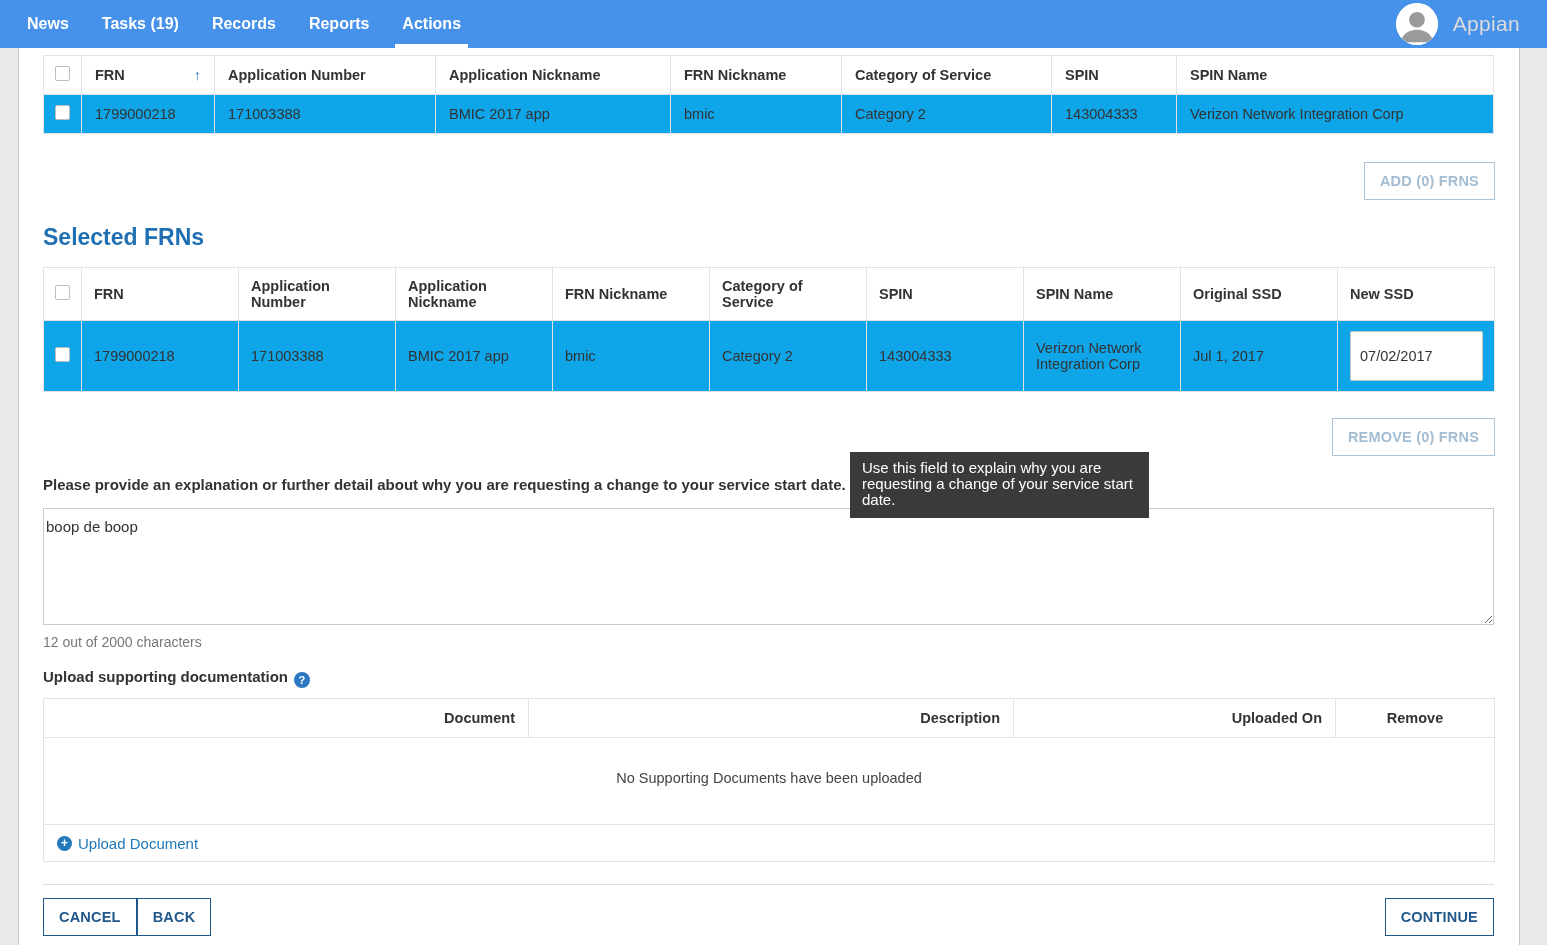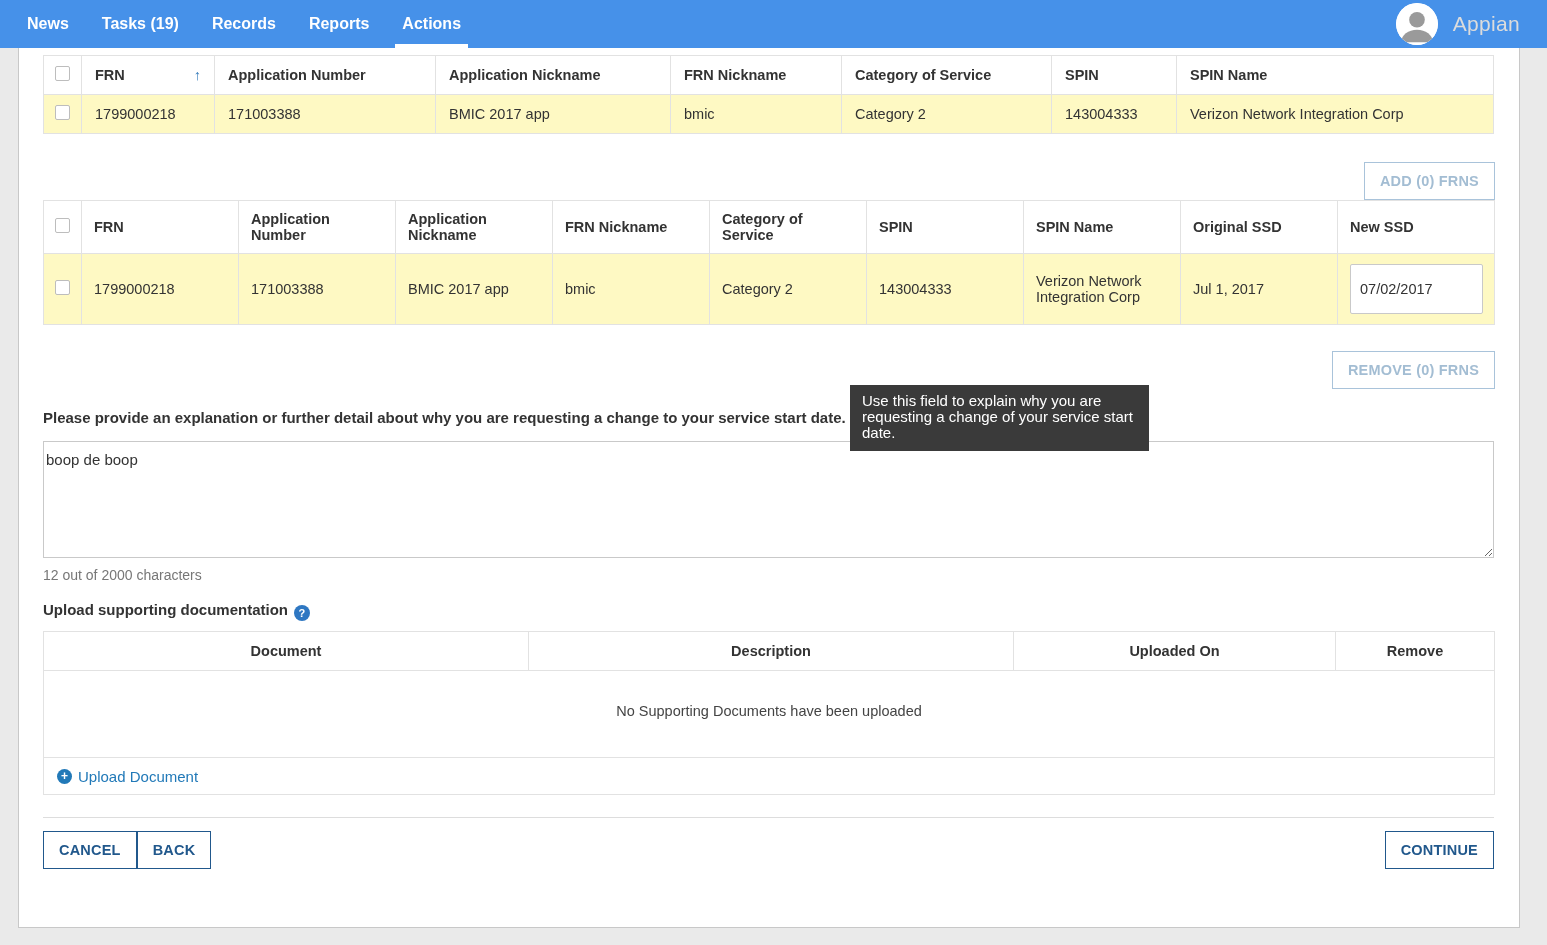--- a/index.html
+++ b/index.html
@@ -36,21 +36,21 @@
     padding:7px 24px 40px 24px;
   }
 
   
   table.grid { border-collapse:collapse; width:1451px; font-size:14.5px; table-layout:fixed; }
   table.grid th, table.grid td {
     border:1px solid #e2e2e2; text-align:left; vertical-align:middle;
     padding:10px 13px; overflow:hidden;
   }
   table.grid thead th { font-weight:600; background:#fff; color:#333; }
-  table.grid tbody tr { background:#fef9c3; }
+  table.grid tbody tr { background:#0ea5e9; }
   .cb-cell { width:38px; padding:10px 11px !important; }
   .checkbox {
     display:inline-block; width:15px; height:15px;
     border:1px solid #bdbdbd; border-radius:2px; background:#fff; cursor:pointer;
   }
   .sort-arrow { color:#2e77b8; font-weight:700; float:right; }
 
   .th-flex { display:flex; justify-content:space-between; align-items:center; }
 
   
@@ -92,21 +92,21 @@
   textarea.expl {
     display:block; width:1451px; height:117px; margin-top:12px;
     border:1px solid #c9c9c9; padding:9px 2px; resize:both;
     font:15px "Liberation Sans","DejaVu Sans",sans-serif; color:#333;
   }
   .char-count { color:#777; font-size:14px; margin-top:9px; }
 
   
   .upload-label { font-weight:700; font-size:15px; margin-top:18px; }
   table.docs { border-collapse:collapse; width:1451px; font-size:14.5px; margin-top:10px; table-layout:fixed; }
-  table.docs th { border:1px solid #e2e2e2; font-weight:600; text-align:center; padding:11px 13px; }
+  table.docs th { border:1px solid #e2e2e2; font-weight:600; text-align:right; padding:11px 13px; }
   .doc-col{width:485px}.desc-col{width:485px}.up-col{width:322px}
   .rm-col{width:159px; text-align:center !important;}
   .docs-empty td {
     border-left:1px solid #e2e2e2; border-right:1px solid #e2e2e2;
     text-align:center; padding:32px 0 38px; color:#444;
   }
   .upload-row td { border:1px solid #e2e2e2; padding:9px 13px; }
   .upload-link { color:#2179b8; font-size:15px; cursor:pointer; display:inline-flex; align-items:center; gap:6px; }
   .plus-icon {
     display:inline-block; width:15px; height:15px; border-radius:50%;
@@ -174,20 +174,21 @@
         <td>143004333</td>
         <td>Verizon Network Integration Corp</td>
       </tr>
     </tbody>
   </table>
 
   <div class="btn-row">
     <button class="btn disabled">ADD (0) FRNS</button>
   </div>
 
+  <div class="section-title">Selected FRNs</div>
 
   <table class="grid t2">
     <thead>
       <tr>
         <th class="cb-cell"><span class="checkbox"></span></th>
         <th>FRN</th>
         <th>Application Number</th>
         <th>Application Nickname</th>
         <th>FRN Nickname</th>
         <th>Category of Service</th>

